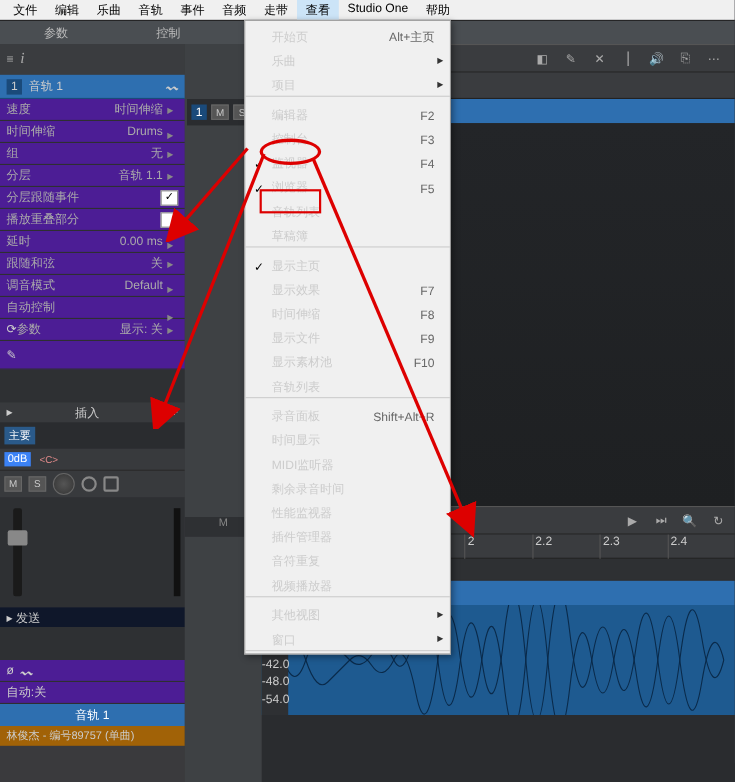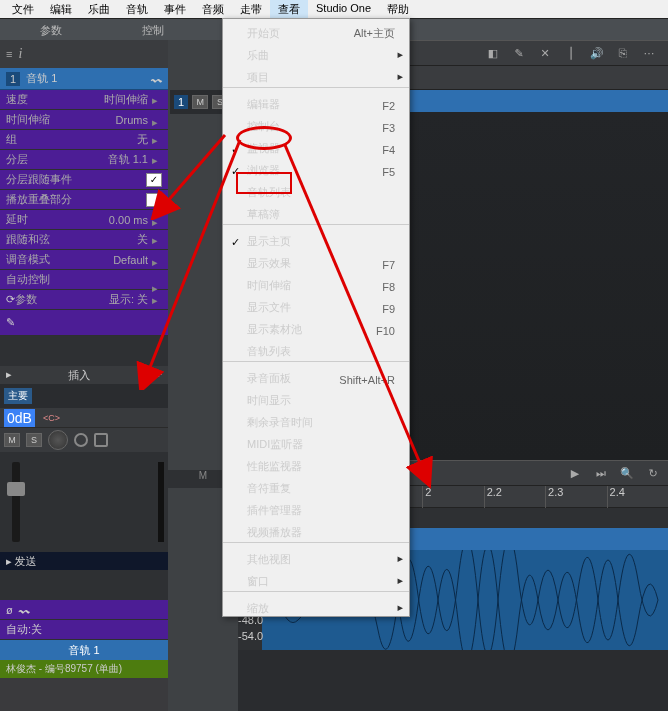--- a/index.html
+++ b/index.html
@@ -17,30 +17,30 @@
 .panelrow .val{color:#aaa;padding-right:14px;position:relative}
 .panelrow .arrow{position:absolute;right:0;top:2px;width:10px;height:10px;color:#888}
 .trackhdr{background:#2e6fb0;color:#fff;height:22px;display:flex;align-items:center;padding:0 6px;border-bottom:1px solid #1a4a7a}
 .trackhdr .num{background:#1a4a7a;padding:1px 4px;margin-right:6px}
 .iconrow{height:28px;background:#3a3c3f;display:flex;align-items:center;padding:0 6px;gap:6px}
 .insert-hdr{background:#383a3d;height:18px;padding:2px 6px;display:flex;justify-content:space-between}
 .io-box{background:#2a2c2f;padding:4px}
 .io-badge{background:#b03030;color:#fff;padding:1px 4px;display:inline-block;font-size:10px}
 .io-main{background:#2a5a8a;color:#fff;padding:1px 4px;display:inline-block;font-size:10px}
 .db-row{height:20px;background:#383a3d;border-bottom:1px solid #2a2a2a;display:flex;align-items:center;padding:0 4px;gap:8px}
-.db-row .db{background:#3b82f6;color:#fff;padding:1px 3px;font-size:14px}
+.db-row .db{background:#3b82f6;color:#fff;padding:1px 3px;font-size:10px}
 .db-row .c{color:#d88;font-size:9px}
 .kn-row{height:24px;display:flex;align-items:center;padding:0 4px;gap:6px}
 .knob{width:20px;height:20px;border-radius:50%;background:radial-gradient(#555,#333);border:1px solid #666}
 .fader-area{height:100px;background:#2e3033;position:relative}
 .fader{position:absolute;left:12px;top:10px;width:8px;height:80px;background:#1a1a1a;border-radius:2px}
 .fader-cap{position:absolute;left:7px;top:30px;width:18px;height:14px;background:#888;border-radius:2px}
 .send-hdr{background:#0f172a;height:18px;padding:2px 6px}
 .trackfoot{background:#2e6fb0;color:#fff;height:20px;text-align:center;padding:3px}
-.status{background:#4d7c0f;height:18px;padding:2px 6px;font-size:10px}
+.status{background:#a16207;height:18px;padding:2px 6px;font-size:10px}
 .dropdown{position:absolute;left:222px;top:18px;width:188px;background:#f0f0f0;border:1px solid #999;box-shadow:2px 2px 6px rgba(0,0,0,.4);z-index:200}
 .dropdown .item{display:flex;align-items:flex-end;height:22px;padding:0 8px;color:#000;position:relative}
 .dropdown .item .chk{width:16px;color:#000}
 .dropdown .item .txt{flex:1}
 .dropdown .item .sc{color:#666;padding-right:6px}
 .dropdown .item .sub::after{content:"▸";position:absolute;right:6px;color:#333}
 .dropdown hr{border:none;border-top:1px solid #ccc;margin:2px 0}
 .circle-red{position:absolute;border:3px solid #d00;border-radius:50%;pointer-events:none;z-index:300}
 .arrow-red{position:absolute;pointer-events:none;z-index:290}
 .timeline{background:#3a3c3f;height:24px;border-bottom:1px solid #222;position:relative}
@@ -331,56 +331,52 @@
       <span class="chk"></span>
       <span class="txt">录音面板</span>
       <span class="sc">Shift+Alt+R</span>
     </div>
     <div class="item">
       <span class="chk"></span>
       <span class="txt">时间显示</span>
     </div>
     <div class="item">
       <span class="chk"></span>
+      <span class="txt">MIDI监听器</span>
+    </div>
+    <div class="item">
+      <span class="chk"></span>
       <span class="txt">剩余录音时间</span>
     </div>
     <div class="item">
       <span class="chk"></span>
-      <span class="txt">MIDI监听器</span>
-    </div>
-    <div class="item">
-      <span class="chk"></span>
       <span class="txt">性能监视器</span>
     </div>
     <div class="item">
       <span class="chk"></span>
+      <span class="txt">插件管理器</span>
+    </div>
+    <div class="item">
+      <span class="chk"></span>
       <span class="txt">音符重复</span>
     </div>
     <div class="item">
       <span class="chk"></span>
-      <span class="txt">插件管理器</span>
-    </div>
-    <div class="item">
-      <span class="chk"></span>
       <span class="txt">视频播放器</span>
     </div>
     <hr>
     <div class="item">
       <span class="chk"></span>
       <span class="txt sub">其他视图</span>
     </div>
     <div class="item">
       <span class="chk"></span>
       <span class="txt sub">窗口</span>
     </div>
     <hr>
-    <div class="item">
-      <span class="chk"></span>
-      <span class="txt sub">缩放</span>
-    </div>
   </div>
 
 <div class="circle-red" style="left:236px;top:126px;width:56px;height:24px"></div>
 <div style="position:absolute;left:236px;top:172px;width:56px;height:22px;border:2px solid #d00;z-index:300"></div>
 <svg class="arrow-red" style="left:130px;top:130px;width:120px;height:260px">
   <defs>
       <marker id="ah1" markerWidth="10" markerHeight="10" refX="5" refY="5" orient="auto">
         <path d="M0,0 L10,5 L0,10 z" fill="#d00"></path>
       </marker>
     </defs>

